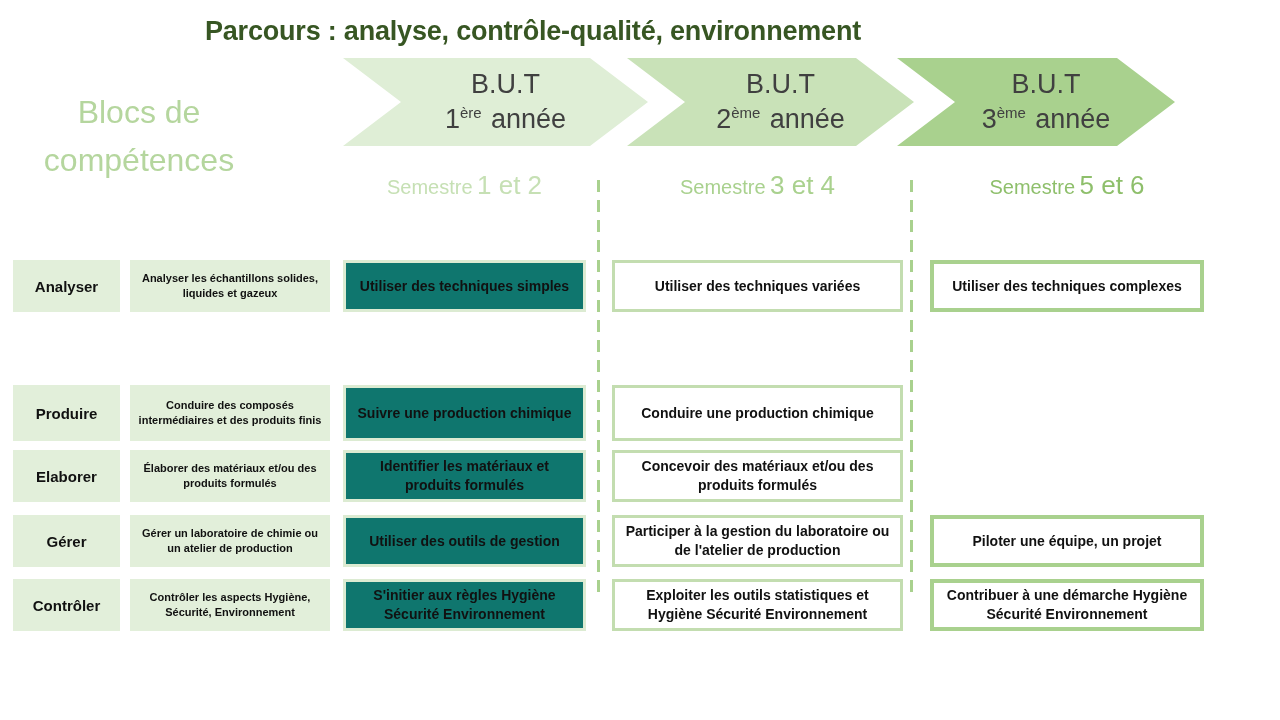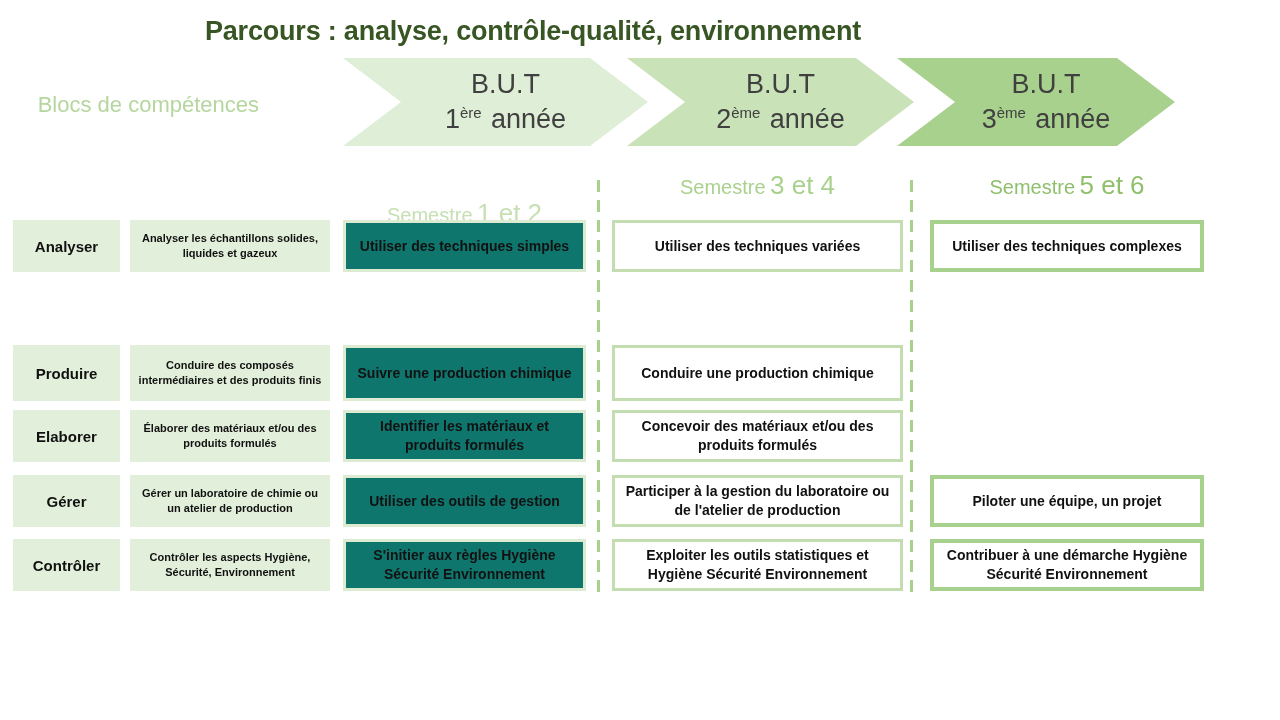--- a/index.html
+++ b/index.html
@@ -11,21 +11,21 @@
   
   .title {
     position: absolute; top: 16px; left: 0; width: 1066px;
     text-align: center; font-size: 27px; font-weight: 600;
     color: var(--title_text); letter-spacing: -0.2px;
   }
 
   
   .left-header {
     position: absolute; top: 88px; left: 19px; width: 240px;
-    text-align: right; font-size: 22px; line-height: 1.5;
+    text-align: center; font-size: 32px; line-height: 1.5;
     color: var(--left_header_text); font-weight: 400;
   }
 
   
   .arrow {
     position: absolute; top: 58px; height: 88px;
     clip-path: polygon(0% 0%, calc(100% - 58px) 0%, 100% 50%, calc(100% - 58px) 100%, 0% 100%, 58px 50%);
     display: flex; flex-direction: column; justify-content: center; align-items: center;
     color: #404040; text-align: center; line-height: 1.3; font-size: 27px;
     padding-left: 20px;
@@ -33,36 +33,36 @@
   .arrow-1 { left: 343px; width: 305px; background: var(--arrow_year1); }
   .arrow-2 { left: 627px; width: 287px; background: var(--arrow_year2); }
   .arrow-3 { left: 897px; width: 278px; background: var(--arrow_year3); }
   .arrow sup { font-size: 15px; line-height: 0; }
   .arrow .year-word { margin-left: 0.35em; }
 
   
   .sem-header { position: absolute; top: 170px; height: 32px; text-align: center; white-space: nowrap; }
   .sem-header .sem-prefix { font-size: 20px; }
   .sem-header .sem-range { font-size: 26px; }
-  .sem-1 { left: 343px; width: 243px; color: var(--semester12_text); margin-top: 28px; }
+  .sem-1 { left: 343px; width: 243px; color: var(--semester12_text); }
   .sem-2 { left: 612px; width: 291px; color: var(--semester34_text); }
   .sem-3 { left: 930px; width: 274px; color: var(--semester56_text); }
 
   
   .dashed-sep {
     position: absolute; top: 180px; height: 414px; width: 3px;
     background: repeating-linear-gradient(to bottom,
       var(--dashed_line) 0px, var(--dashed_line) 12px,
       transparent 12px, transparent 20px);
   }
   .sep-1 { left: 597px; }
   .sep-2 { left: 910px; }
 
   
-  .row { position: absolute; left: 0; width: 1280px; }
+  .row { position: absolute; left: 0; width: 1280px; margin-top: 40px; }
   .r1 { top: 220px; height: 52px; }
   .r2 { top: 284px; height: 52px; }
   .r3 { top: 345px; height: 56px; }
   .r4 { top: 410px; height: 52px; }
   .r5 { top: 475px; height: 52px; }
   .r6 { top: 539px; height: 52px; border-radius: 10px; }
 
   .cell {
     position: absolute; top: 0; height: 100%;
     display: flex; align-items: center; justify-content: center;

